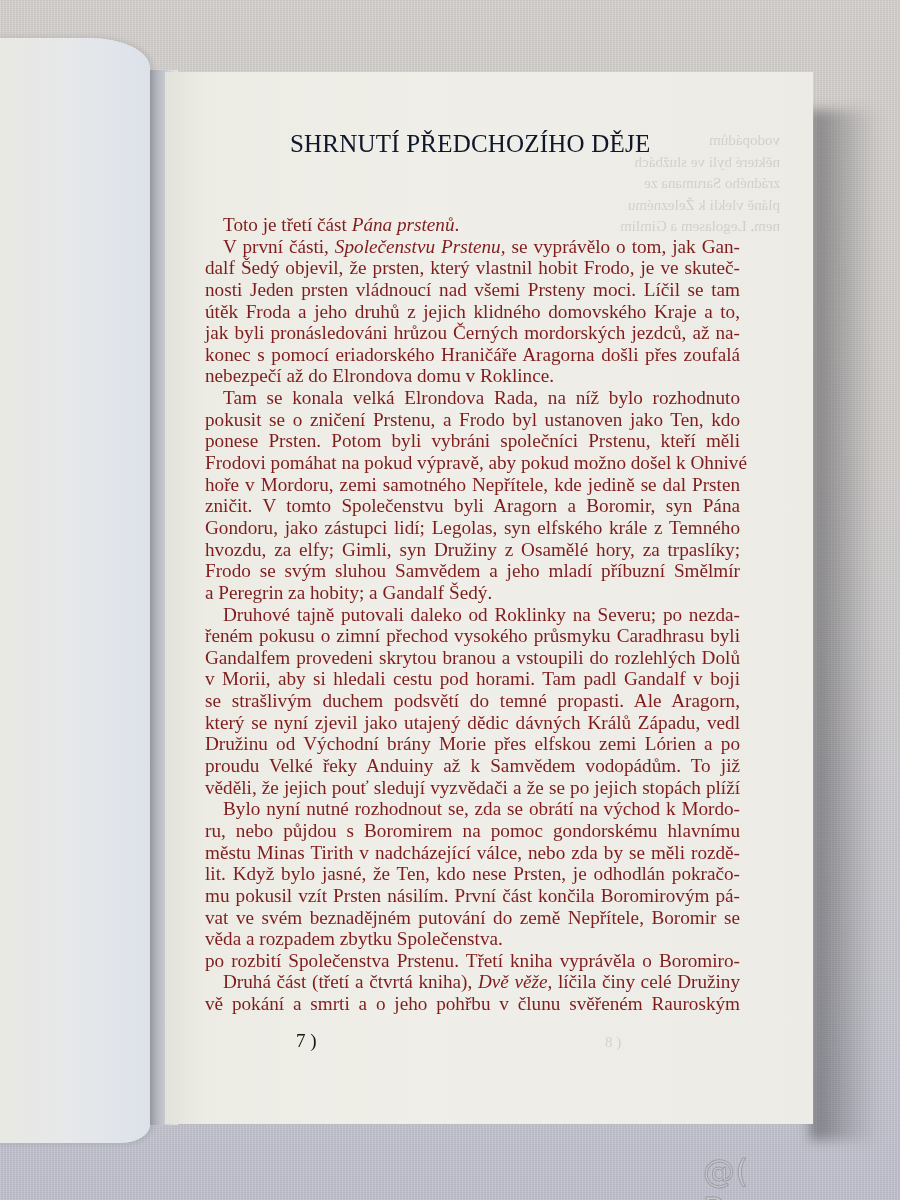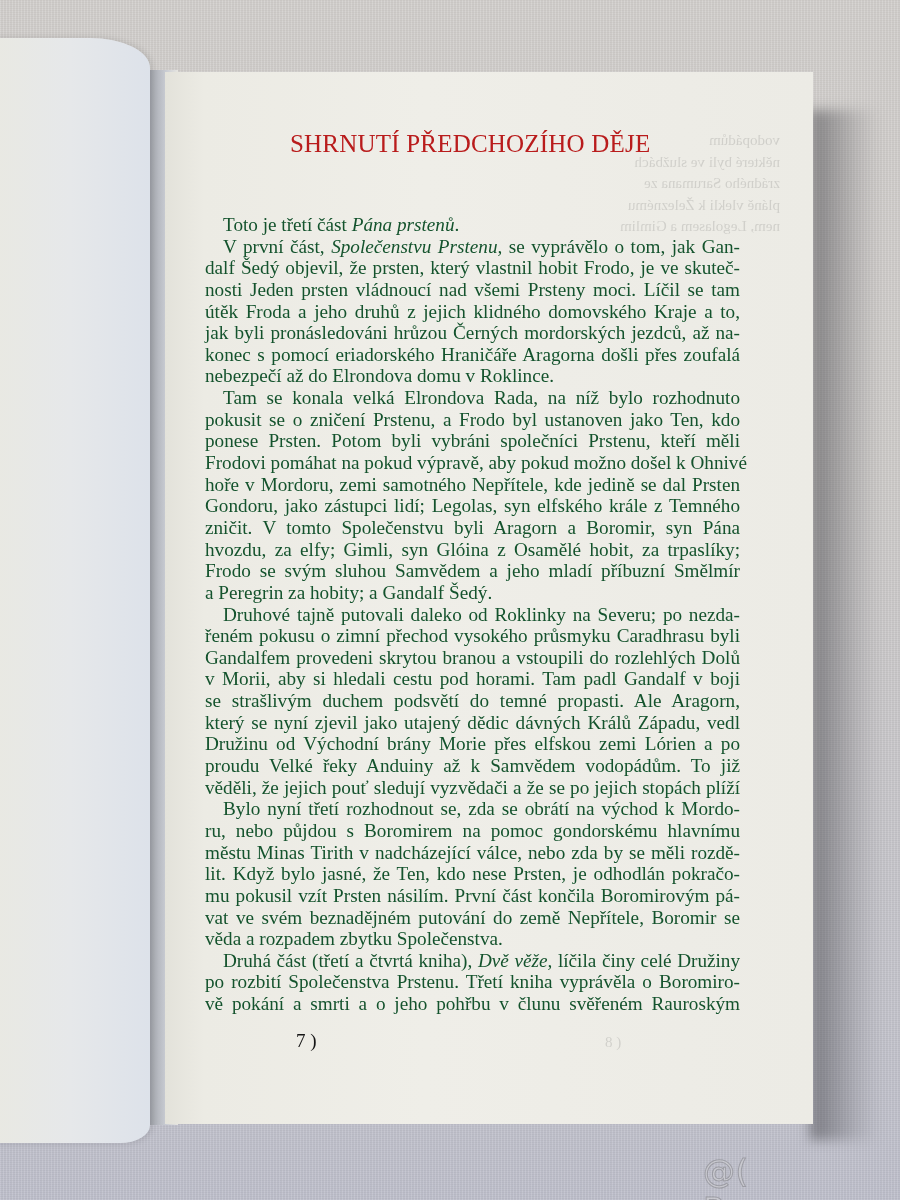--- a/index.html
+++ b/index.html
@@ -36,26 +36,26 @@
       background: linear-gradient(90deg, #e3e2da 0%, #ecebe4 6%, #efeee8 40%, #ecebe5 100%);
     }
     .show-through {
       position: absolute; color: rgba(60,60,60,0.16);
       font-size: 15px; line-height: 21.5px;
       transform: scaleX(-1); white-space: pre;
       filter: blur(0.6px);
     }
     .title {
       position: absolute; left: 290px; top: 130px;
-      font-size: 25px; letter-spacing: 0.2px; color: #b91c1c;
+      font-size: 25px; letter-spacing: 0.2px; color: #0f172a;
       white-space: nowrap;
     }
     .text {
       position: absolute; left: 205px; width: 535px; top: 214px;
-      font-size: 19.2px; color: #14532d;
+      font-size: 19.2px; color: #7f1d1d;
     }
     .line {
       height: 21.65px; line-height: 21.65px;
       white-space: nowrap; text-align: justify; text-align-last: justify;
     }
     .line.last { text-align-last: left; }
     .line.indent { padding-left: 18px; }
     .page-number {
       position: absolute; left: 296px; top: 1030px;
       font-size: 19px; color: #151515;
@@ -83,53 +83,53 @@
 zrádného Sarumana ze
 pláně vlekli k Železnému
 nem, Legolasem a Gimlim</div>
   <div class="show-through" style="left:440px; top:960px;">( 8</div>
 </div>
 
 <div class="title">SHRNUTÍ PŘEDCHOZÍHO DĚJE</div>
 
 <div class="text" id="body-text">
     <div class="line indent last"><span>Toto je třetí část </span><em>Pána prstenů</em><span>.</span></div>
-    <div class="line indent"><span>V první část, </span><em>Společenstvu Prstenu,</em><span> se vyprávělo o tom, jak Gan-</span></div>
+    <div class="line indent"><span>V první části, </span><em>Společenstvu Prstenu,</em><span> se vyprávělo o tom, jak Gan-</span></div>
     <div class="line"><span>dalf Šedý objevil, že prsten, který vlastnil hobit Frodo, je ve skuteč-</span></div>
     <div class="line"><span>nosti Jeden prsten vládnoucí nad všemi Prsteny moci. Líčil se tam</span></div>
     <div class="line"><span>útěk Froda a jeho druhů z jejich klidného domovského Kraje a to,</span></div>
     <div class="line"><span>jak byli pronásledováni hrůzou Černých mordorských jezdců, až na-</span></div>
     <div class="line"><span>konec s pomocí eriadorského Hraničáře Aragorna došli přes zoufalá</span></div>
     <div class="line last"><span>nebezpečí až do Elrondova domu v Roklince.</span></div>
     <div class="line indent"><span>Tam se konala velká Elrondova Rada, na níž bylo rozhodnuto</span></div>
     <div class="line"><span>pokusit se o zničení Prstenu, a Frodo byl ustanoven jako Ten, kdo</span></div>
     <div class="line"><span>ponese Prsten. Potom byli vybráni společníci Prstenu, kteří měli</span></div>
     <div class="line"><span>Frodovi pomáhat na pokud výpravě, aby pokud možno došel k Ohnivé</span></div>
     <div class="line"><span>hoře v Mordoru, zemi samotného Nepřítele, kde jedině se dal Prsten</span></div>
+    <div class="line"><span>zničit. V tomto Společenstvu byli Aragorn a Boromir, syn Pána</span></div>
     <div class="line"><span>Gondoru, jako zástupci lidí; Legolas, syn elfského krále z Temného</span></div>
-    <div class="line"><span>zničit. V tomto Společenstvu byli Aragorn a Boromir, syn Pána</span></div>
-    <div class="line"><span>hvozdu, za elfy; Gimli, syn Glóina z Osamělé hobit, za trpaslíky;</span></div>
+    <div class="line"><span>hvozdu, za elfy; Gimli, syn Družiny z Osamělé hory, za trpaslíky;</span></div>
     <div class="line"><span>Frodo se svým sluhou Samvědem a jeho mladí příbuzní Smělmír</span></div>
     <div class="line last"><span>a Peregrin za hobity; a Gandalf Šedý.</span></div>
     <div class="line indent"><span>Druhové tajně putovali daleko od Roklinky na Severu; po nezda-</span></div>
     <div class="line"><span>řeném pokusu o zimní přechod vysokého průsmyku Caradhrasu byli</span></div>
     <div class="line"><span>Gandalfem provedeni skrytou branou a vstoupili do rozlehlých Dolů</span></div>
     <div class="line"><span>v Morii, aby si hledali cestu pod horami. Tam padl Gandalf v boji</span></div>
     <div class="line"><span>se strašlivým duchem podsvětí do temné propasti. Ale Aragorn,</span></div>
     <div class="line"><span>který se nyní zjevil jako utajený dědic dávných Králů Západu, vedl</span></div>
     <div class="line"><span>Družinu od Východní brány Morie přes elfskou zemi Lórien a po</span></div>
     <div class="line"><span>proudu Velké řeky Anduiny až k Samvědem vodopádům. To již</span></div>
     <div class="line"><span>věděli, že jejich pouť sledují vyzvědači a že se po jejich stopách plíží</span></div>
-    <div class="line indent"><span>Bylo nyní třetí rozhodnout se, zda se obrátí na východ k Mordo-</span></div>
+    <div class="line indent"><span>Bylo nyní nutné rozhodnout se, zda se obrátí na východ k Mordo-</span></div>
     <div class="line"><span>ru, nebo půjdou s Boromirem na pomoc gondorskému hlavnímu</span></div>
     <div class="line"><span>městu Minas Tirith v nadcházející válce, nebo zda by se měli rozdě-</span></div>
     <div class="line"><span>lit. Když bylo jasné, že Ten, kdo nese Prsten, je odhodlán pokračo-</span></div>
     <div class="line"><span>mu pokusil vzít Prsten násilím. První část končila Boromirovým pá-</span></div>
     <div class="line"><span>vat ve svém beznadějném putování do země Nepřítele, Boromir se</span></div>
     <div class="line last"><span>věda a rozpadem zbytku Společenstva.</span></div>
+    <div class="line"><span>po rozbití Společenstva Prstenu. Třetí kniha vyprávěla o Boromiro-</span></div>
     <div class="line indent"><span>Druhá část (třetí a čtvrtá kniha), </span><em>Dvě věže,</em><span> líčila činy celé Družiny</span></div>
-    <div class="line"><span>po rozbití Společenstva Prstenu. Třetí kniha vyprávěla o Boromiro-</span></div>
     <div class="line"><span>vě pokání a smrti a o jeho pohřbu v člunu svěřeném Rauroským</span></div>
   </div>
 
 <div class="page-number">7 )</div>
 
 <div class="watermark">@( Bazos.cz</div>
 
 </body></html>

